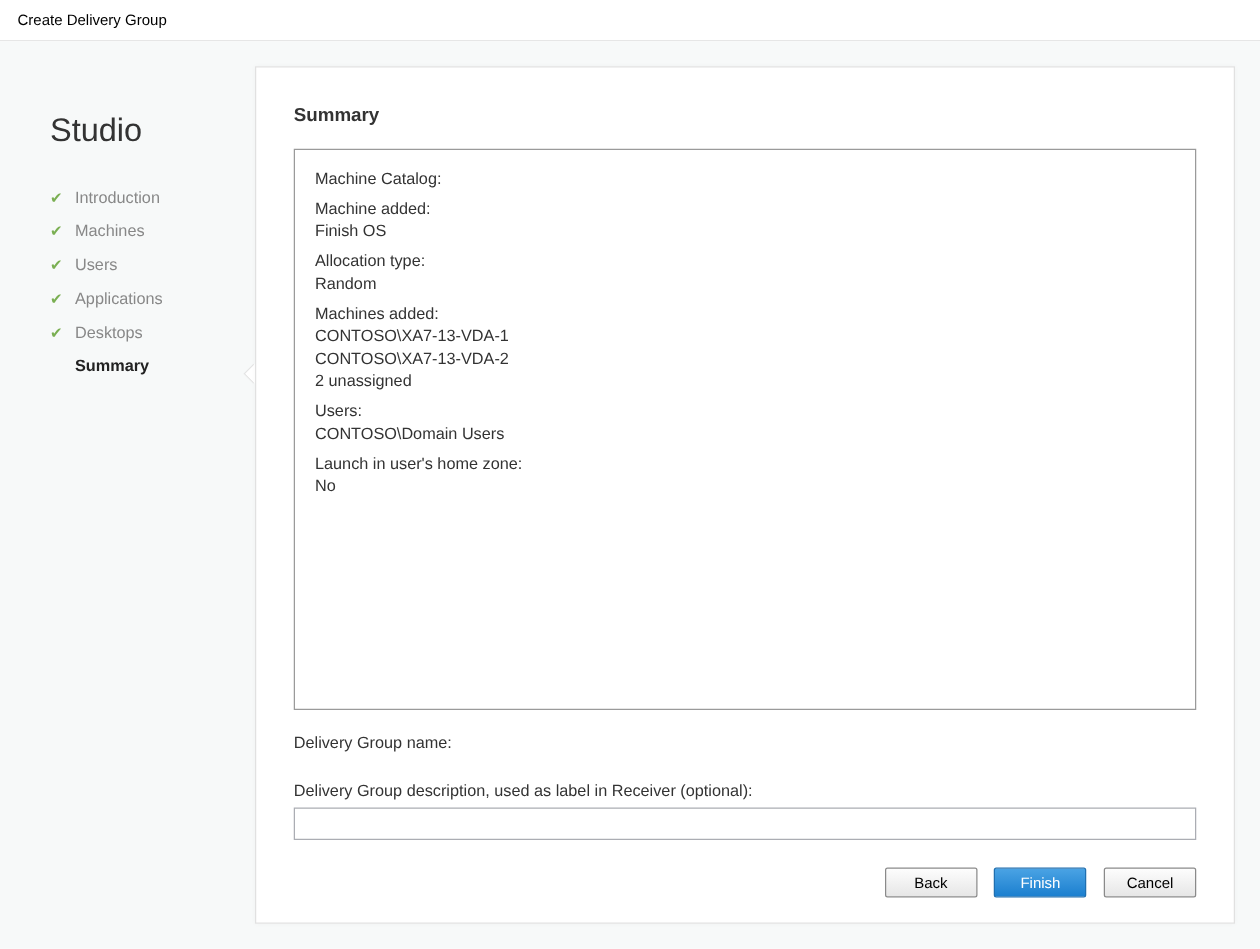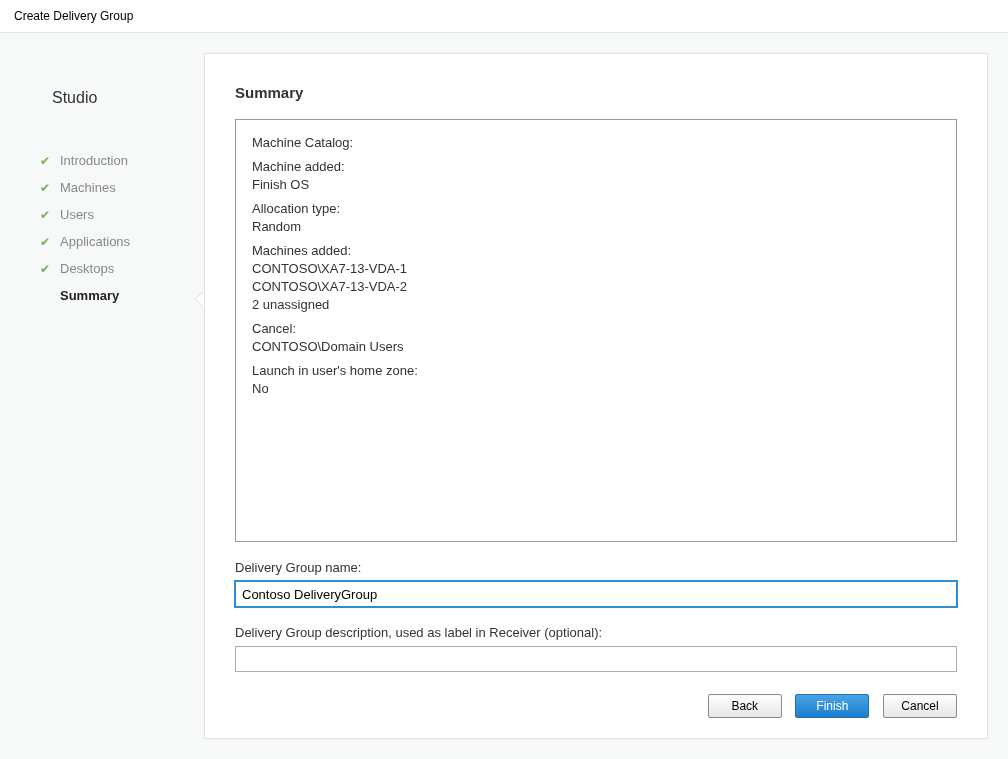--- a/index.html
+++ b/index.html
@@ -32,25 +32,25 @@
   }
   .sidebar {
     position: absolute;
     left: 0;
     top: 0;
     bottom: 0;
     width: 200px;
     padding-top: 56px;
   }
   .brand {
-    font-size: 16px;
+    font-size: 26px;
     font-weight: 400;
     color: #333;
-    padding-left: 52px;
-    margin-bottom: 40px;
+    padding-left: 40px;
+    margin-bottom: 24px;
   }
   .steps {
     list-style: none;
     margin: 0;
     padding: 0 0 0 40px;
   }
   .steps li {
     padding: 6px 0;
     color: #888;
     font-size: 13px;
@@ -222,31 +222,30 @@
       </div>
       <div class="kv">
         <div class="k">Machines added:</div>
         <div class="v">
           <div>CONTOSO\XA7-13-VDA-1</div>
           <div>CONTOSO\XA7-13-VDA-2</div>
           <div>2 unassigned</div>
         </div>
       </div>
       <div class="kv">
-        <div class="k">Cancel:</div>
+        <div class="k">Users:</div>
         <div class="v">CONTOSO\Domain Users</div>
       </div>
       <div class="kv">
         <div class="k">Launch in user's home zone:</div>
         <div class="v">No</div>
       </div>
     </div>
 
     <div class="field-label">Delivery Group name:</div>
-    <input type="text" class="text focused" value="Contoso DeliveryGroup" style="">
 
     <div class="field-label">Delivery Group description, used as label in Receiver (optional):</div>
     <input type="text" class="text" value="" style="">
 
     <div class="buttons">
       <button class="btn">Back</button>
       <button class="btn primary">Finish</button>
       <button class="btn">Cancel</button>
     </div>
   </div>

